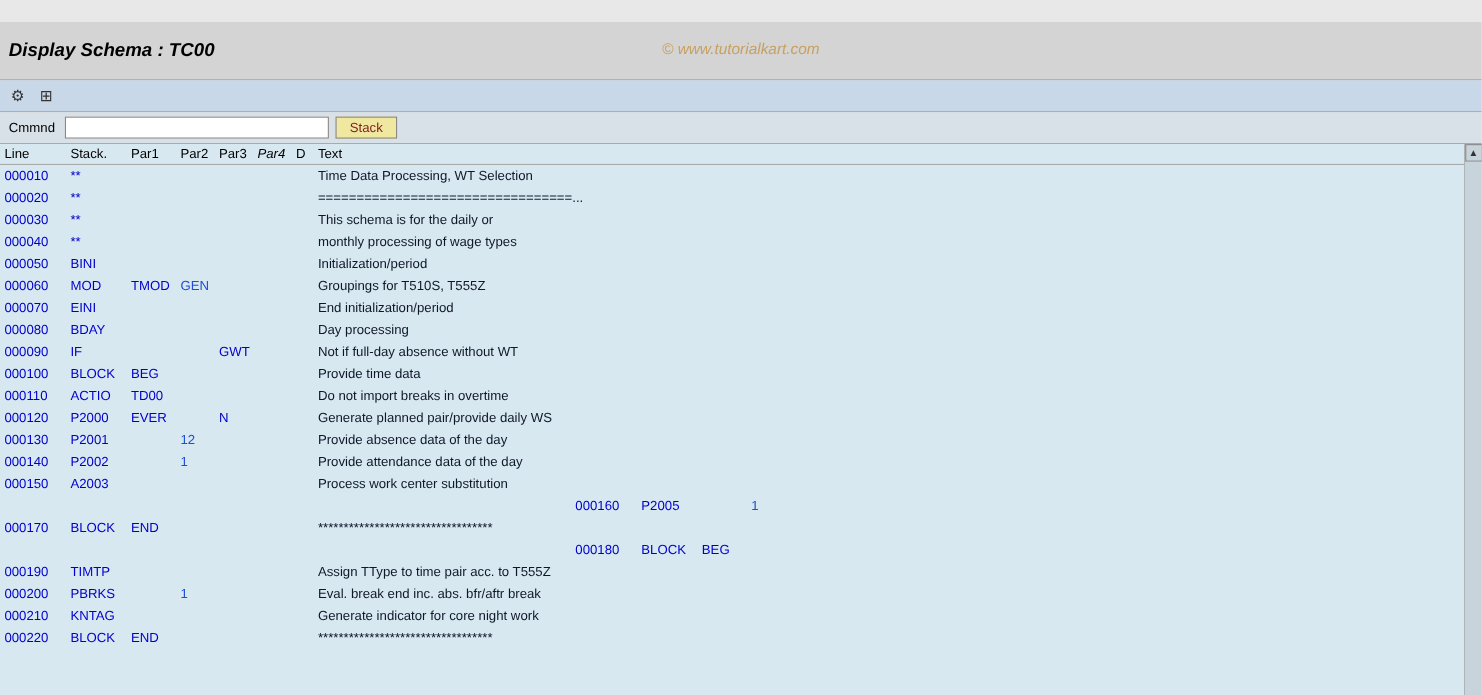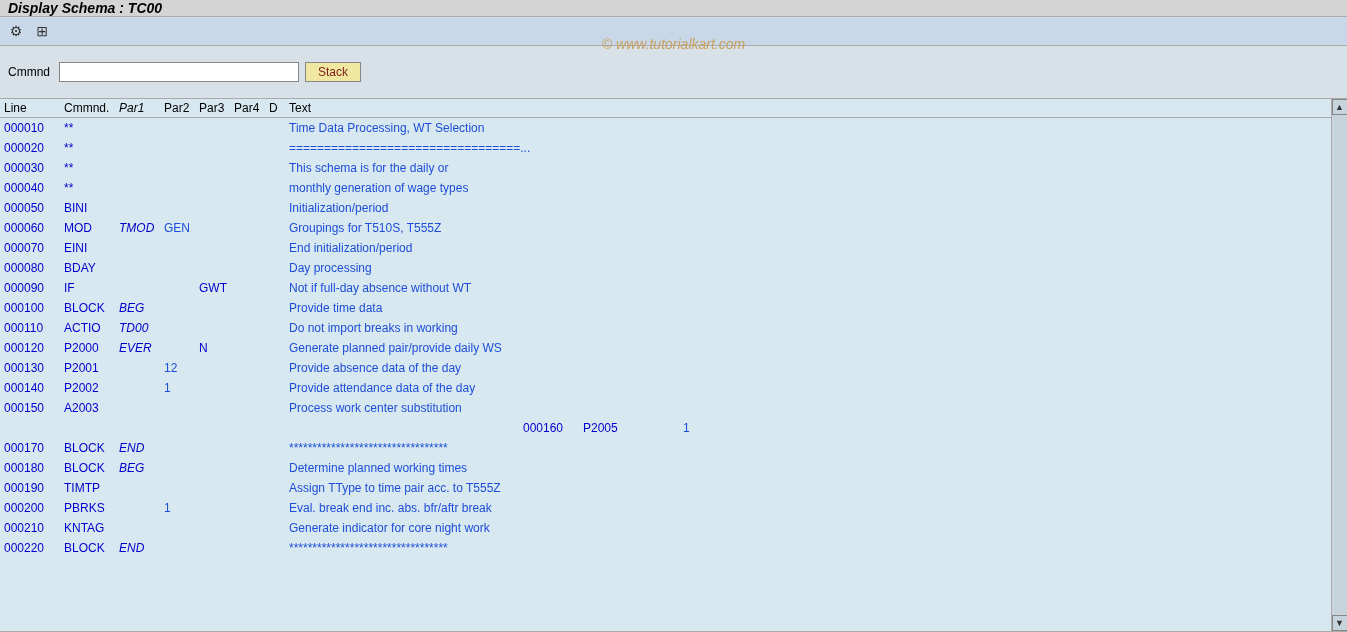--- a/index.html
+++ b/index.html
@@ -7,25 +7,26 @@
       font-family: Arial, sans-serif;
       font-size: 12px;
       background: #e8e8e8;
       width: 1347px;
       height: 632px;
       overflow: hidden;
     }
     .title-bar {
       background: #d4d4d4;
       border-bottom: 1px solid #aaa;
-      padding: 0 8px;
+      padding: 16px 8px;
       font-weight: bold;
       font-style: italic;
-      font-size: 14px;
+      font-size: 17px;
       color: #000;
+      margin-top: 20px;
     }
     .toolbar {
       background: #c8d8e8;
       padding: 4px 6px;
       display: flex;
       align-items: center;
       gap: 6px;
       border-bottom: 1px solid #aaa;
     }
     .toolbar-icon {
@@ -44,21 +45,21 @@
       transform: translateX(-50%);
       color: #c8a060;
       font-size: 14px;
       font-style: italic;
       pointer-events: none;
       top: 36px;
       white-space: nowrap;
     }
     .command-bar {
       background: #d8e0e8;
-      padding: 16px 8px;
+      padding: 4px 8px;
       display: flex;
       align-items: center;
       gap: 6px;
       border-bottom: 1px solid #aaa;
     }
     .command-label {
       font-size: 12px;
       color: #000;
       min-width: 45px;
     }
@@ -118,24 +119,24 @@
       display: flex;
       padding: 2px 4px;
       background: #d8e8f0;
       font-weight: normal;
       color: #000;
       border-bottom: 1px solid #aaa;
       font-size: 12px;
     }
     .col-line { width: 60px; min-width: 60px; }
     .col-func { width: 55px; min-width: 55px; }
-    .col-par1 { width: 45px; min-width: 45px; font-style: italic; }
+    .col-par1 { width: 45px; min-width: 45px; }
     .col-par2 { width: 35px; min-width: 35px; }
     .col-par3 { width: 35px; min-width: 35px; }
-    .col-par4 { width: 35px; min-width: 35px; }
+    .col-par4 { width: 35px; min-width: 35px; font-style: italic; }
     .col-d { width: 20px; min-width: 20px; }
     .col-text { flex: 1; }
     .data-row {
       display: flex;
       padding: 1px 4px;
       font-size: 12px;
       color: #0000cc;
       background: #d8e8f0;
       line-height: 18px;
       justify-content: center;
@@ -171,21 +172,21 @@
       min-width: 35px;
       color: #0000cc;
     }
     .cell-d {
       width: 20px;
       min-width: 20px;
       color: #0000cc;
     }
     .cell-text {
       flex: 1;
-      color: #1d4ed8;
+      color: #0f172a;
     }
     .scrollbar-bottom {
       height: 16px;
       background: #c8d4dc;
       border-top: 1px solid #aaa;
       display: flex;
       align-items: center;
     }
   </style>
 </head>
@@ -205,21 +206,21 @@
   <span class="command-label">Cmmnd</span>
   <input class="command-input" type="text" style="">
   <button class="stack-button">Stack</button>
 </div>
 
 <div class="main-area">
   <div class="content">
 
     <div class="header-row">
       <span class="col-line">Line</span>
-      <span class="col-func">Cmmnd.</span>
+      <span class="col-func">Stack.</span>
       <span class="col-par1">Par1</span>
       <span class="col-par2">Par2</span>
       <span class="col-par3">Par3</span>
       <span class="col-par4">Par4</span>
       <span class="col-d">D</span>
       <span class="col-text">Text</span>
     </div>
 
     <div id="table-rows">
         <div class="data-row">
@@ -253,21 +254,21 @@
           <span class="cell-text col-text">This schema is for the daily or</span>
         </div>
         <div class="data-row">
           <span class="cell-line col-line">000040</span>
           <span class="cell-func col-func">**</span>
           <span class="cell-par1 col-par1"></span>
           <span class="cell-par2 col-par2"></span>
           <span class="cell-par3 col-par3"></span>
           <span class="cell-par4 col-par4"></span>
           <span class="cell-d col-d"></span>
-          <span class="cell-text col-text">monthly generation of wage types</span>
+          <span class="cell-text col-text">monthly processing of wage types</span>
         </div>
         <div class="data-row">
           <span class="cell-line col-line">000050</span>
           <span class="cell-func col-func">BINI</span>
           <span class="cell-par1 col-par1"></span>
           <span class="cell-par2 col-par2"></span>
           <span class="cell-par3 col-par3"></span>
           <span class="cell-par4 col-par4"></span>
           <span class="cell-d col-d"></span>
           <span class="cell-text col-text">Initialization/period</span>
@@ -323,21 +324,21 @@
           <span class="cell-text col-text">Provide time data</span>
         </div>
         <div class="data-row">
           <span class="cell-line col-line">000110</span>
           <span class="cell-func col-func">ACTIO</span>
           <span class="cell-par1 col-par1">TD00</span>
           <span class="cell-par2 col-par2"></span>
           <span class="cell-par3 col-par3"></span>
           <span class="cell-par4 col-par4"></span>
           <span class="cell-d col-d"></span>
-          <span class="cell-text col-text">Do not import breaks in working</span>
+          <span class="cell-text col-text">Do not import breaks in overtime</span>
         </div>
         <div class="data-row">
           <span class="cell-line col-line">000120</span>
           <span class="cell-func col-func">P2000</span>
           <span class="cell-par1 col-par1">EVER</span>
           <span class="cell-par2 col-par2"></span>
           <span class="cell-par3 col-par3">N</span>
           <span class="cell-par4 col-par4"></span>
           <span class="cell-d col-d"></span>
           <span class="cell-text col-text">Generate planned pair/provide daily WS</span>
@@ -392,21 +393,20 @@
           <span class="cell-text col-text">**********************************</span>
         </div>
         <div class="data-row">
           <span class="cell-line col-line">000180</span>
           <span class="cell-func col-func">BLOCK</span>
           <span class="cell-par1 col-par1">BEG</span>
           <span class="cell-par2 col-par2"></span>
           <span class="cell-par3 col-par3"></span>
           <span class="cell-par4 col-par4"></span>
           <span class="cell-d col-d"></span>
-          <span class="cell-text col-text">Determine planned working times</span>
         </div>
         <div class="data-row">
           <span class="cell-line col-line">000190</span>
           <span class="cell-func col-func">TIMTP</span>
           <span class="cell-par1 col-par1"></span>
           <span class="cell-par2 col-par2"></span>
           <span class="cell-par3 col-par3"></span>
           <span class="cell-par4 col-par4"></span>
           <span class="cell-d col-d"></span>
           <span class="cell-text col-text">Assign TType to time pair acc. to T555Z</span>

